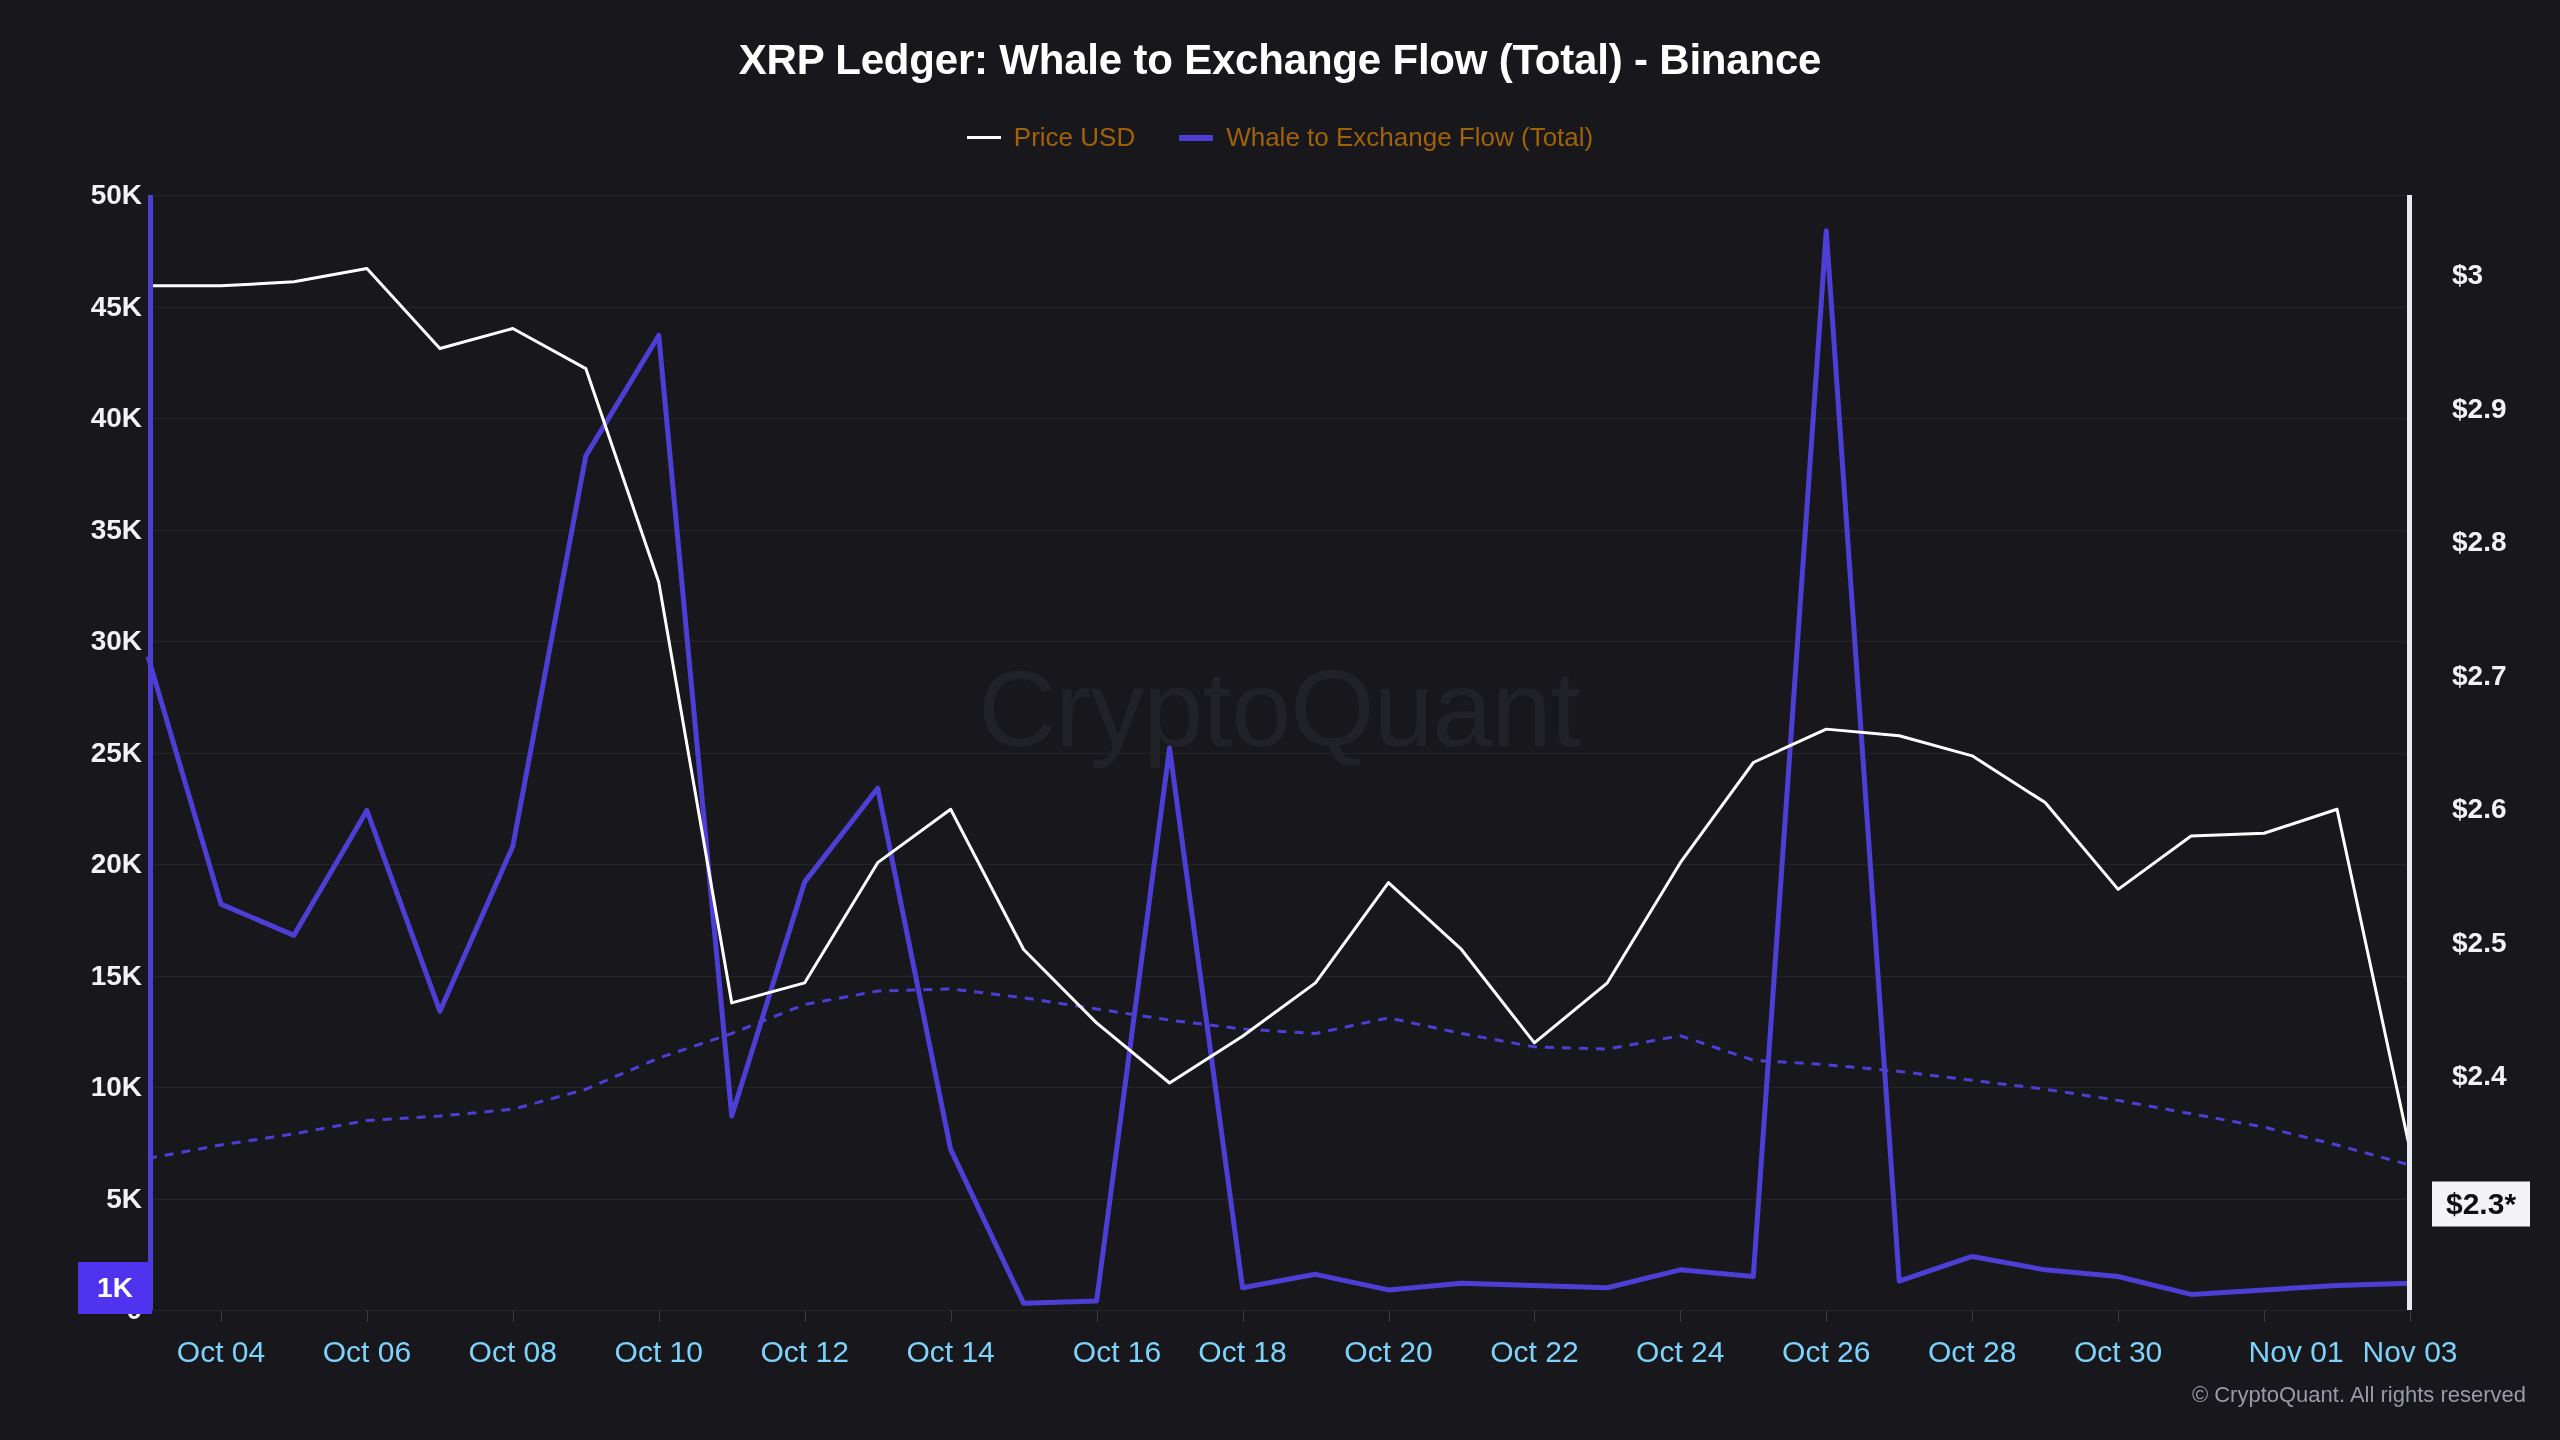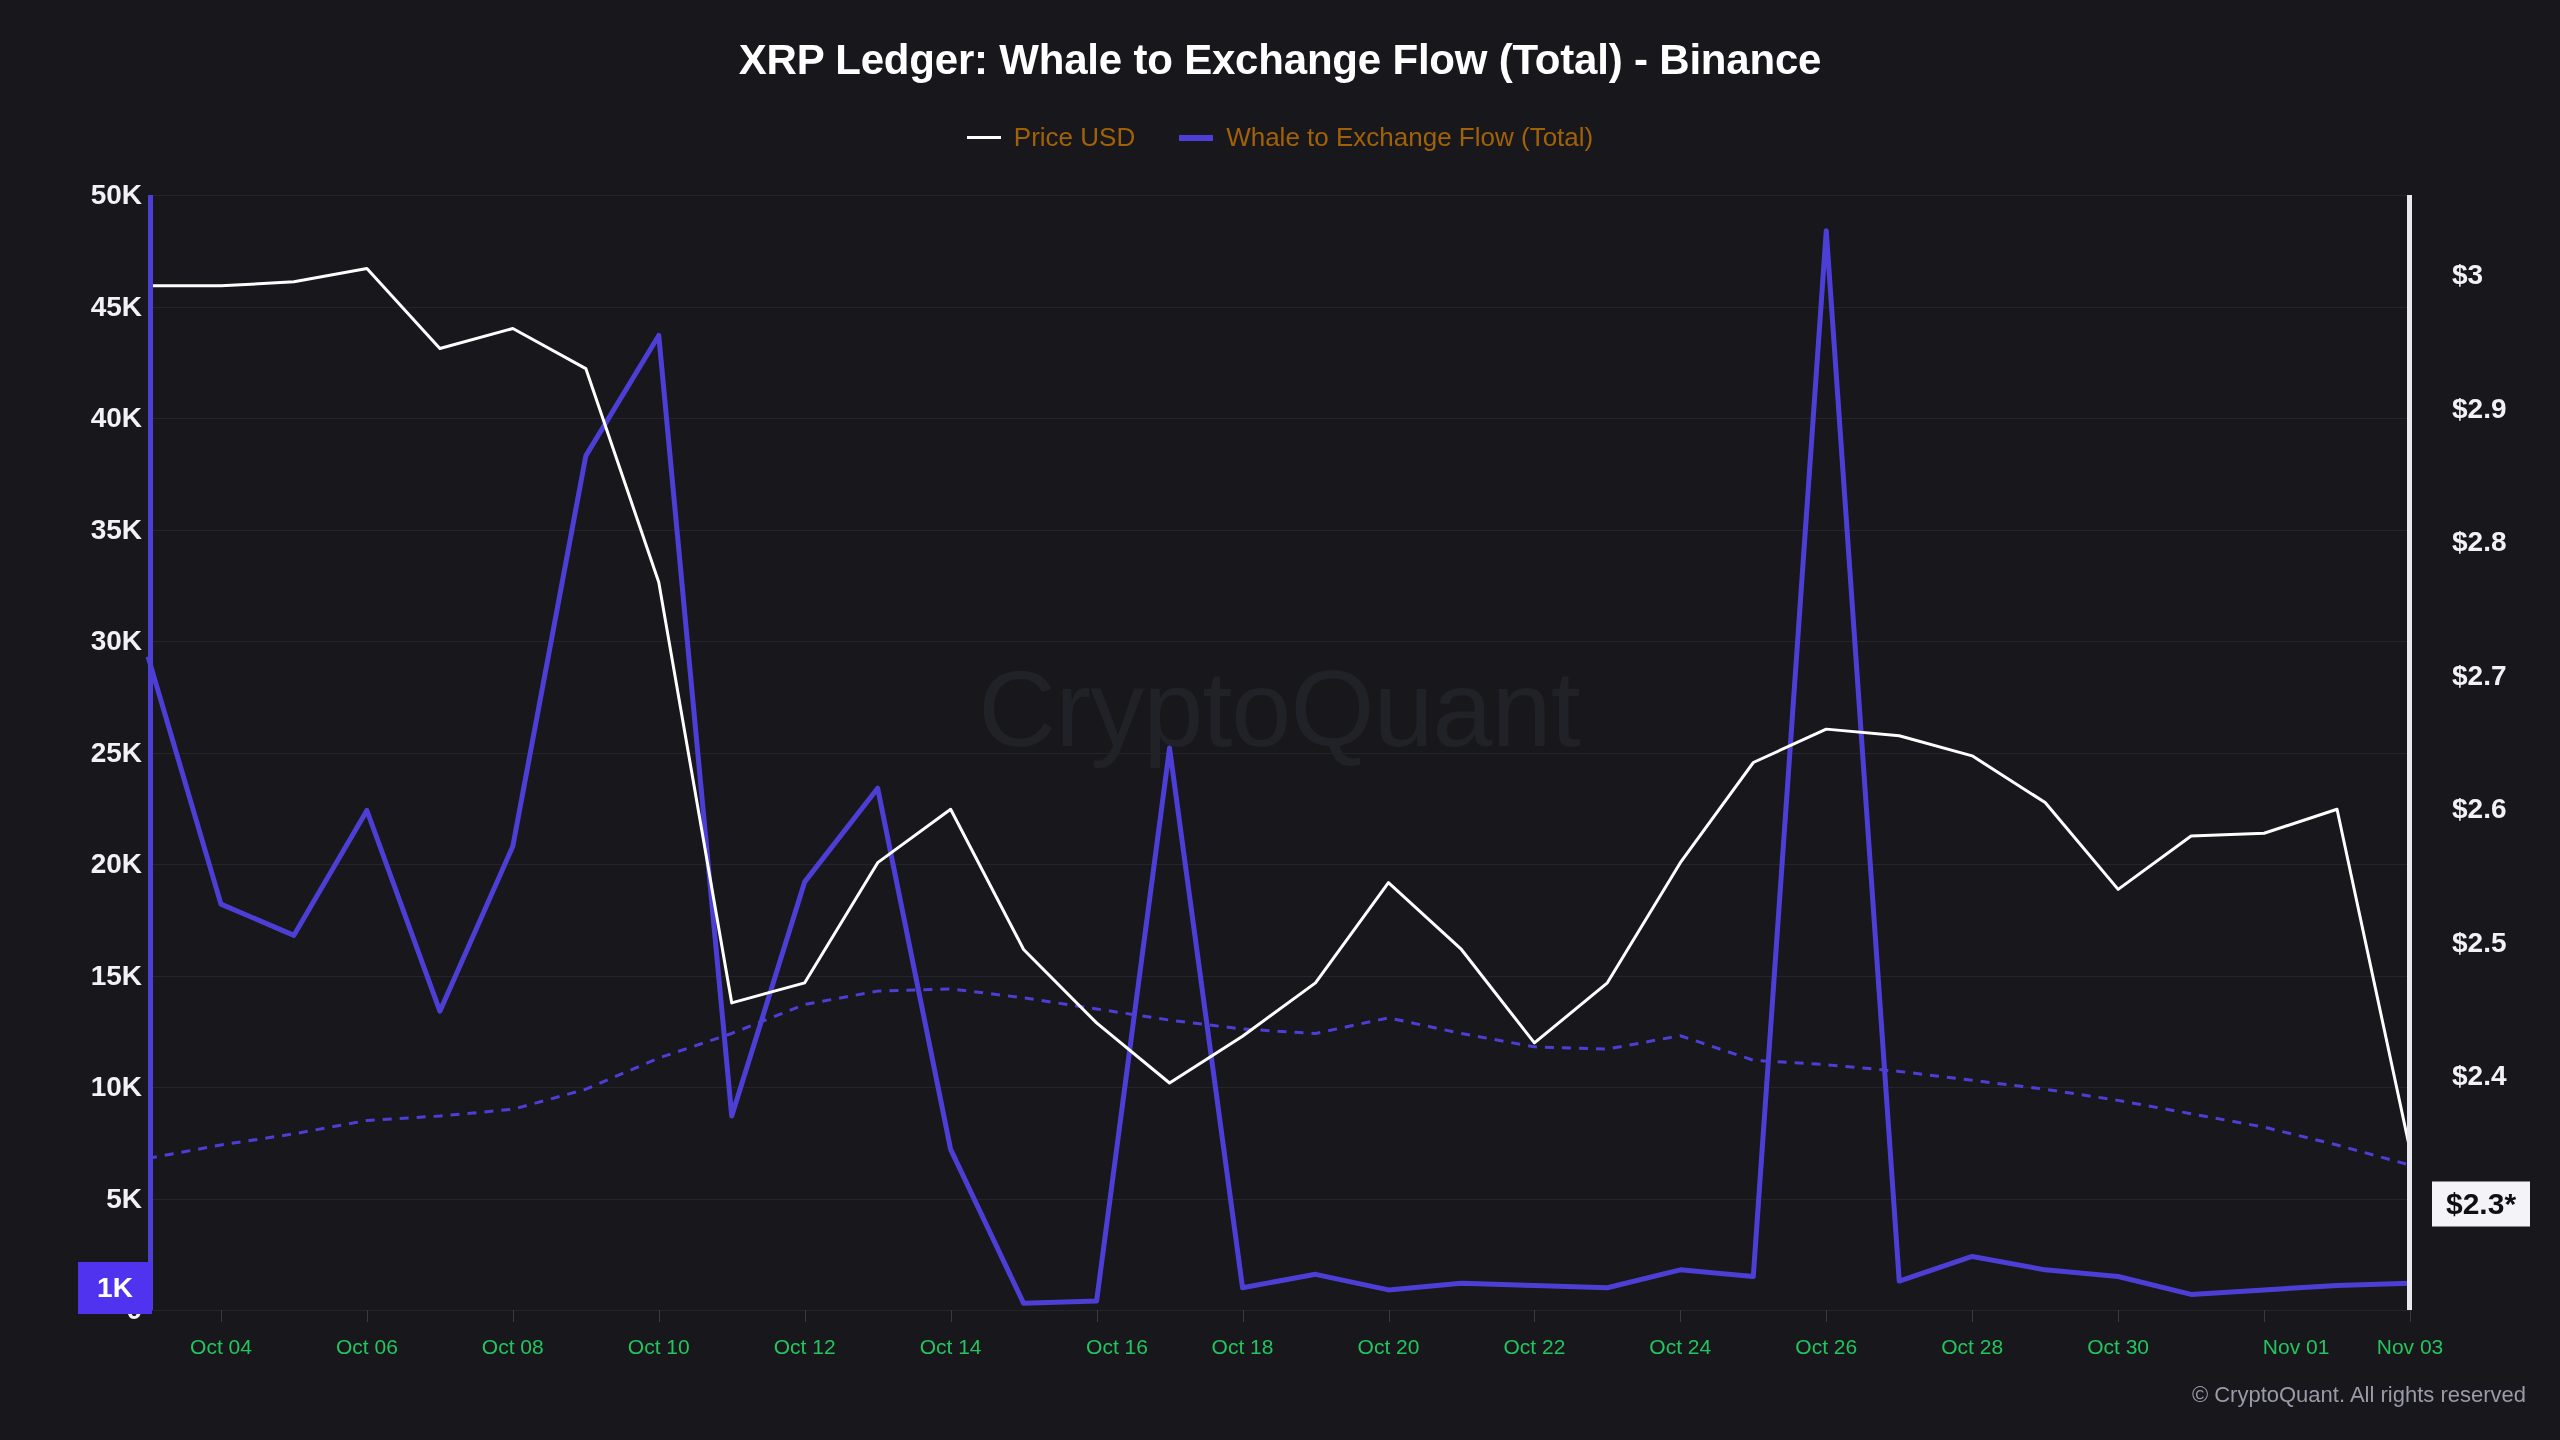--- a/index.html
+++ b/index.html
@@ -56,21 +56,21 @@
   }
   #badge-23{
     position:absolute;left:2432px;padding:5px 14px 6px 14px;
     background:#f4f4f8;color:#101014;font-size:30px;font-weight:bold;
     transform:translateY(-50%);z-index:6;
   }
 
   
   .xtick-mark{position:absolute;top:1310px;width:1px;height:12px;background:#3a3a44;}
   .xtick-label{
-    position:absolute;top:1335px;font-size:21px;color:#22c55e;
+    position:absolute;top:1335px;font-size:30px;color:#7dd3fc;
     transform:translateX(-50%);white-space:nowrap;
   }
 
   
   #footer-credit{
     position:absolute;right:34px;top:1382px;
     font-size:22px;color:#9a9aa8;white-space:nowrap;
   }
 </style>
 </head>

